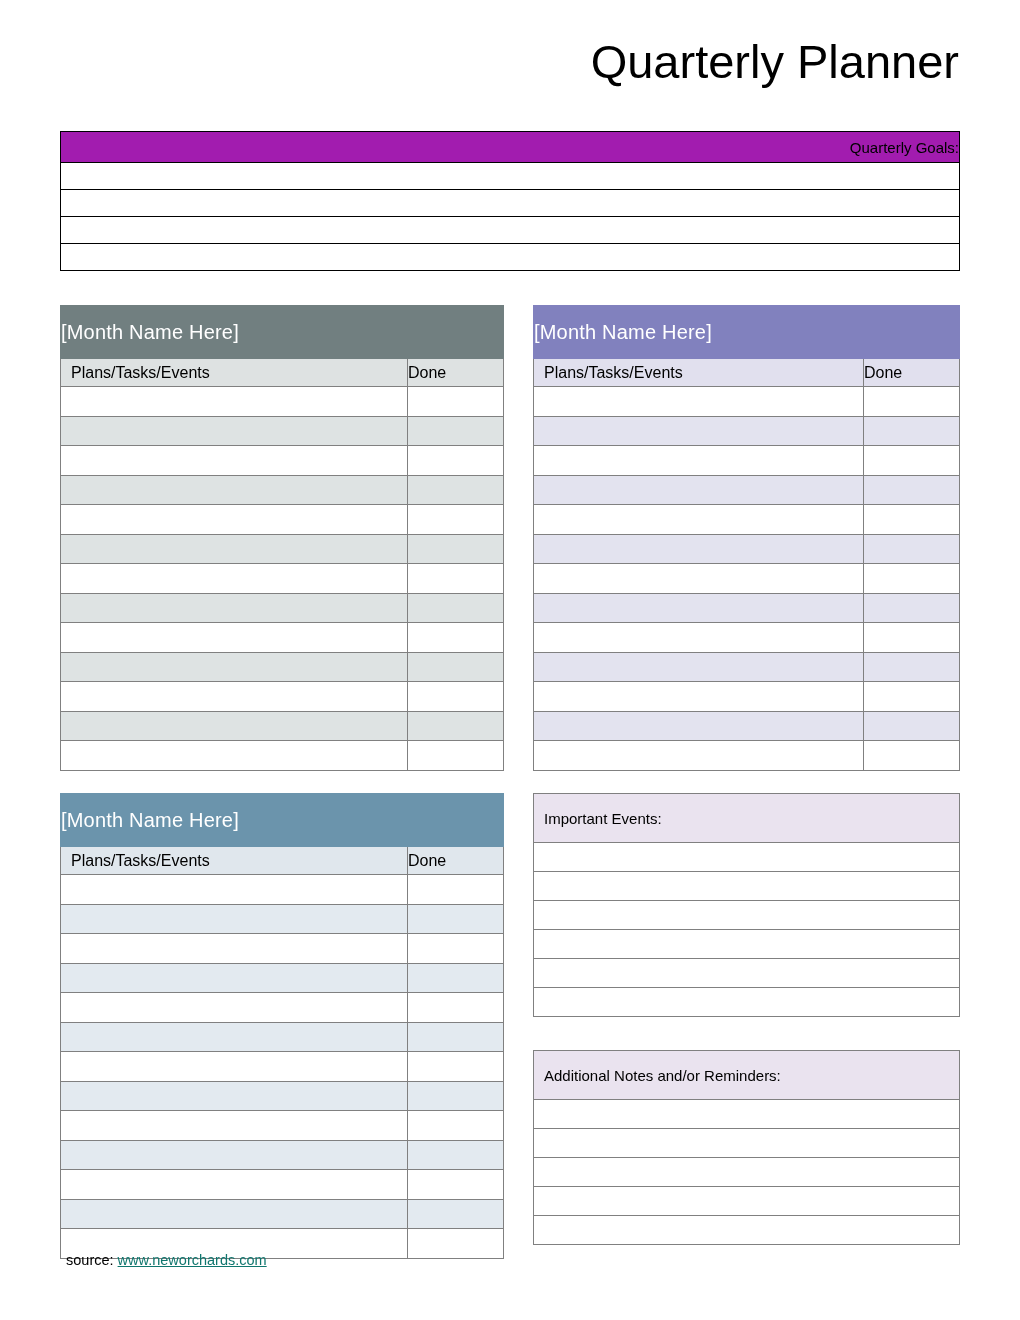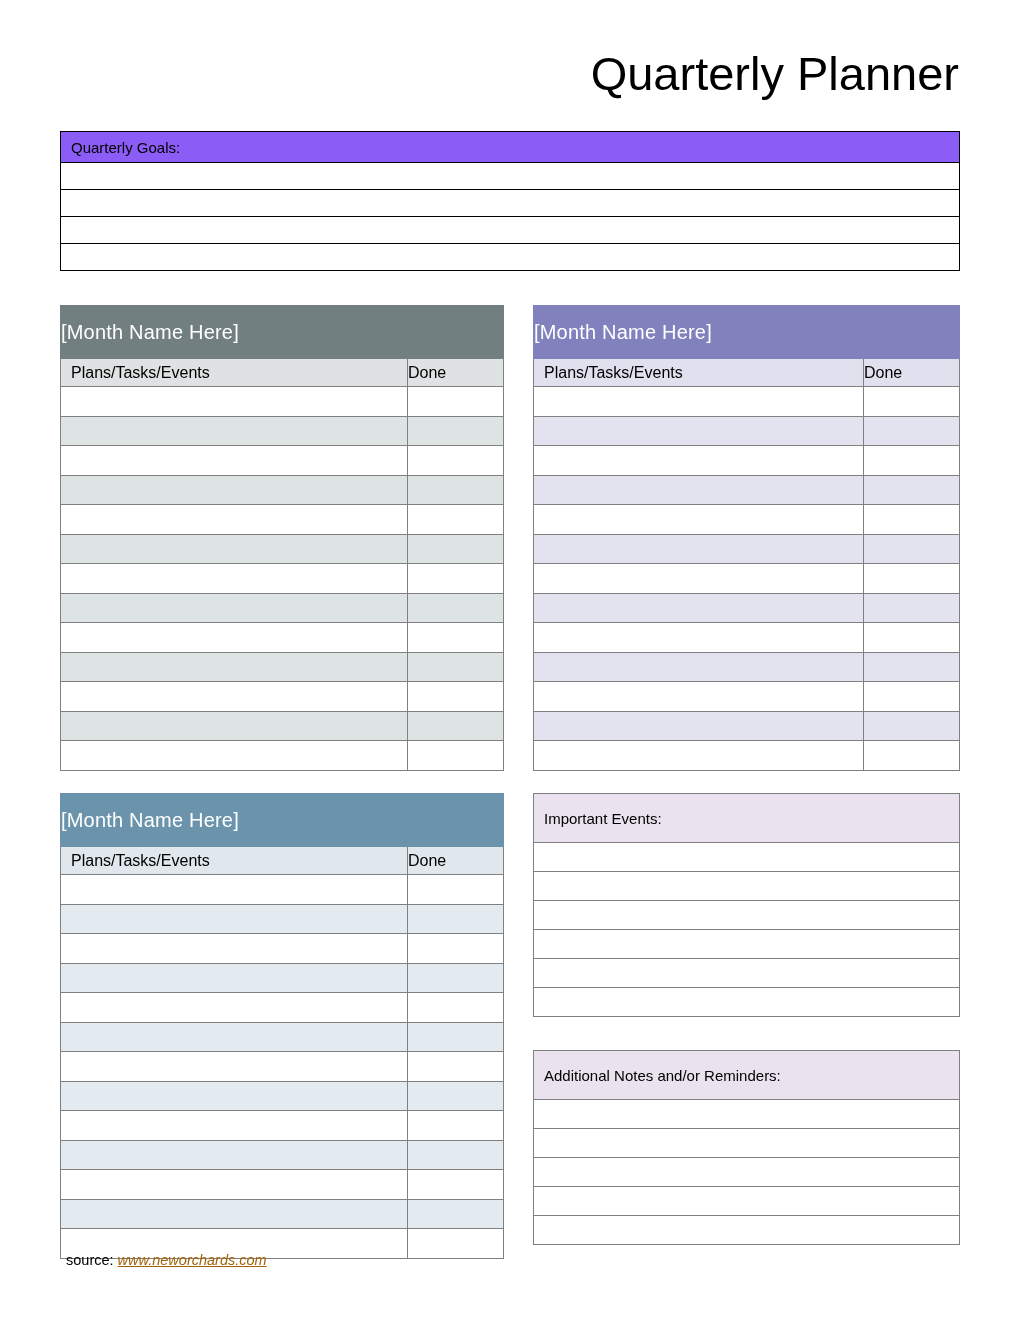--- a/index.html
+++ b/index.html
@@ -21,21 +21,21 @@
     position: relative;
     width: 1020px;
     height: 1320px;
     overflow: hidden;
   }
 
   
   .page-title {
     position: absolute;
     left: 60px;
-    top: 44px;
+    top: 32px;
     width: 899px;
     text-align: right;
     font-size: 47px;
     font-weight: 400;
     line-height: 60px;
     letter-spacing: 0px;
     color: #000000;
     white-space: nowrap;
   }
 
@@ -57,25 +57,25 @@
   
   #goals-table {
     left: 60px;
     top: 131px;
     width: 899px;
   }
   #goals-table td {
     border: 1px solid #000000;
   }
   .goals-head {
-    background: #8b5cf6;
+    background: #a21caf;
     height: 30px;
     font-size: 15px;
     padding-left: 10px !important;
-    text-align: left;
+    text-align: right;
   }
   .goals-row {
     height: 26px;
     background: #ffffff;
   }
 
   
   .month-title {
     height: 52px;
     text-align: left;
@@ -133,22 +133,21 @@
   .source-line {
     position: absolute;
     left: 66px;
     top: 1252px;
     font-size: 14.5px;
     color: #000000;
     white-space: nowrap;
   }
   .source-link {
     text-decoration: underline;
-    color: #a16207;
-    font-style: italic;
+    color: #0f766e;
   }
 </style>
 </head>
 <body>
 
 <div class="page">
 
   <div class="page-title">Quarterly Planner</div>
 
   <table class="tbl" id="goals-table">

